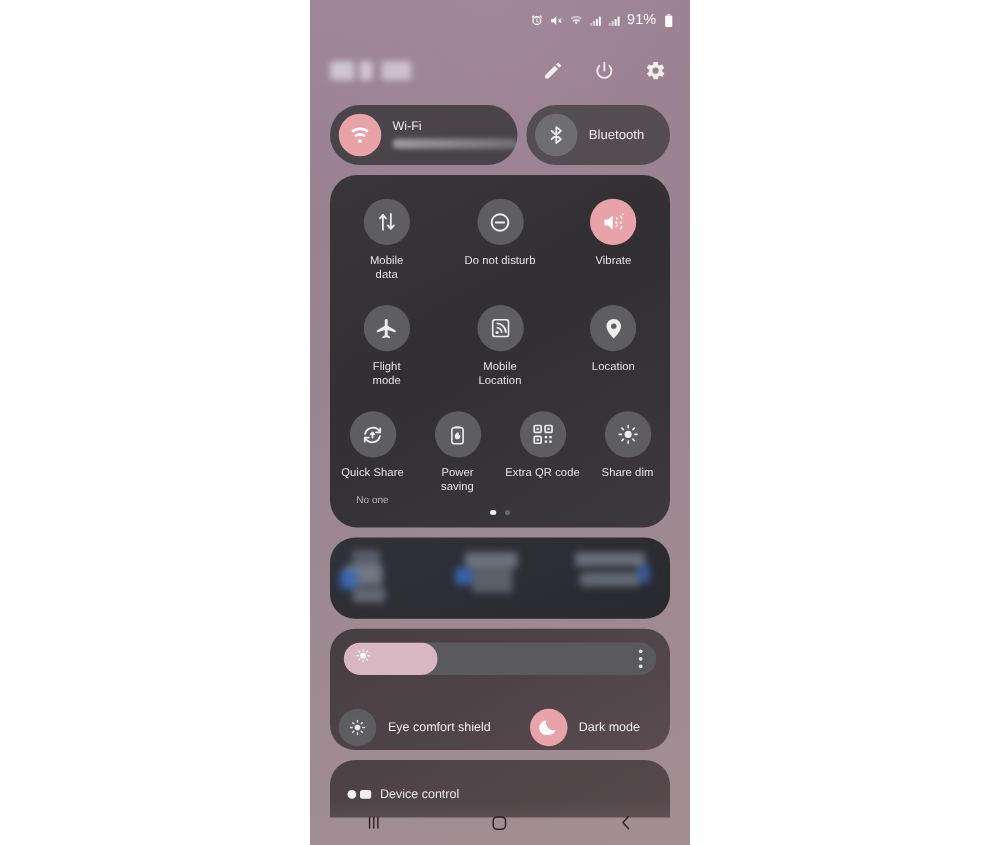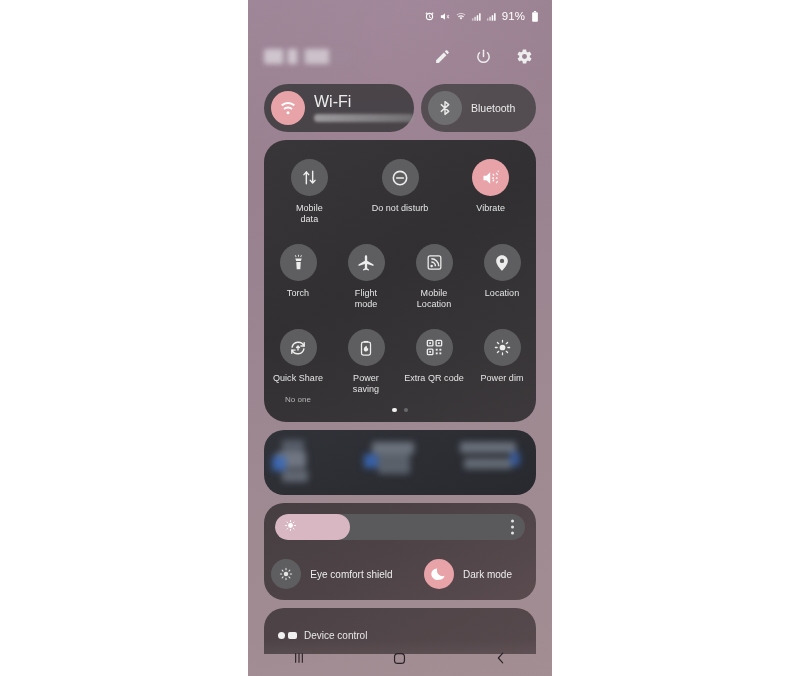--- a/index.html
+++ b/index.html
@@ -65,21 +65,21 @@
     backdrop-filter: blur(2px);
   }
   .pill.second { background: rgba(58,58,60,.74); }
   .pill-ic {
     width:34px; height:34px; border-radius:50%;
     display:flex; align-items:center; justify-content:center; flex:0 0 34px;
   }
   .pill-ic.on  { background:#e8a3a9; }
   .pill-ic.off { background:#6e6e70; }
   .pill-txt { display:flex; flex-direction:column; gap:4px; min-width:0; }
-  .pill-label { font-size:16px; color:#ececec; line-height:1; white-space:nowrap; }
+  .pill-label { font-size:10px; color:#ececec; line-height:1; white-space:nowrap; }
   .pill-sub-blur {
     width:100px; height:8px; border-radius:4px;
     background: linear-gradient(90deg, rgba(190,190,192,.70), rgba(150,150,152,.52));
     filter: blur(1.6px);
   }
   .pill-label-mid { font-size:10.5px; color:#ececec; }
 
   
   .qpanel {
     position:absolute; left:16px; top:140px; width:272px; height:282px;
@@ -136,21 +136,21 @@
     border-radius:13px; background:#d8b7c3;
     display:flex; align-items:center; padding-left:9px;
   }
   .slider-dots {
     position:absolute; right:11px; top:50%; transform:translateY(-50%);
     display:flex; flex-direction:column; gap:3px; align-items:center;
   }
   .sdot { width:3px; height:3px; border-radius:50%; background:#e4e4e4; }
   .mode-row {
     position:absolute; left:0; top:48px; width:272px; height:46px;
-    display:flex; align-items:center;
+    display:flex; align-items:flex-end;
   }
   .mode-item { flex:1; display:flex; align-items:center; justify-content:center; gap:9px; }
   .mode-circle {
     width:30px; height:30px; border-radius:50%;
     display:flex; align-items:center; justify-content:center; background:#5e5e60;
   }
   .mode-circle.active { background:#e8a3a9; }
   .mode-label { font-size:10px; color:#ededed; white-space:nowrap; }
 
   
@@ -308,30 +308,20 @@
                 <path d="M13.6 7.6l1.1-.9 1.5 1.9-1.1.9zM13.6 11.1h1.8v2.2h-1.8zM13.6 15.5l1.1.9 1.5-1.9-1.1-.9z" opacity=".95"></path>
                 <path d="M17.6 6.2l1.1-.9 2 2.6-1.1.9zM17.8 11.1h1.9v2.2h-1.9zM17.6 17.8l1.1.9 2-2.6-1.1-.9z" opacity=".9"></path>
                 <path d="M19.6 3.6l1-.8 1.2 1.6-1 .8z" opacity=".8"></path>
               </svg>
             </div>
             <span class="qlabel">Vibrate</span>
           </div>
         </div>
 
         <div class="qrow">
-          <div class="qcell">
-            <div class="qcircle">
-              <svg width="19" height="19" viewBox="0 0 24 24" fill="#ededed">
-                <path d="M8 7h8l-1 3.2h-6z"></path>
-                <path d="M9.2 11.4h5.6l-.5 9.2H9.7z"></path>
-                <path d="M11.4 2.2h1.2v2.6h-1.2zM7.3 3.2l1-.6 1.3 2.2-1 .6zM15.4 2.6l1 .6-1.3 2.2-1-.6z" opacity=".9"></path>
-              </svg>
-            </div>
-            <span class="qlabel">Torch</span>
-          </div>
           <div class="qcell">
             <div class="qcircle">
               <svg width="20" height="20" viewBox="0 0 24 24" fill="#ededed">
                 <path d="M21 15.5v-1.8l-7.6-4.5V4.1a1.4 1.4 0 10-2.8 0v5.1L3 13.7v1.8l7.6-2.3v5l-2.2 1.5v1.4l3.6-1 3.6 1v-1.4l-2.2-1.5v-5z"></path>
               </svg>
             </div>
             <span class="qlabel">Flight</span>
             <span class="qlabel">mode</span>
           </div>
           <div class="qcell">
@@ -398,21 +388,21 @@
             </div>
             <span class="qlabel">Extra QR code</span>
           </div>
           <div class="qcell">
             <div class="qcircle">
               <svg width="19" height="19" viewBox="0 0 24 24" fill="none" stroke="#ededed" stroke-width="1.6" stroke-linecap="round">
                 <circle cx="12" cy="12" r="3.6" fill="#ededed" stroke="none"></circle>
                 <path d="M12 3v2.2M12 18.8V21M3 12h2.2M18.8 12H21M5.6 5.6l1.6 1.6M16.8 16.8l1.6 1.6M18.4 5.6l-1.6 1.6M7.2 16.8l-1.6 1.6"></path>
               </svg>
             </div>
-            <span class="qlabel">Power dim</span>
+            <span class="qlabel">Share dim</span>
           </div>
         </div>
       </div>
 
       <div class="dots">
         <span class="dot active"></span>
         <span class="dot"></span>
       </div>
     </div>
 

